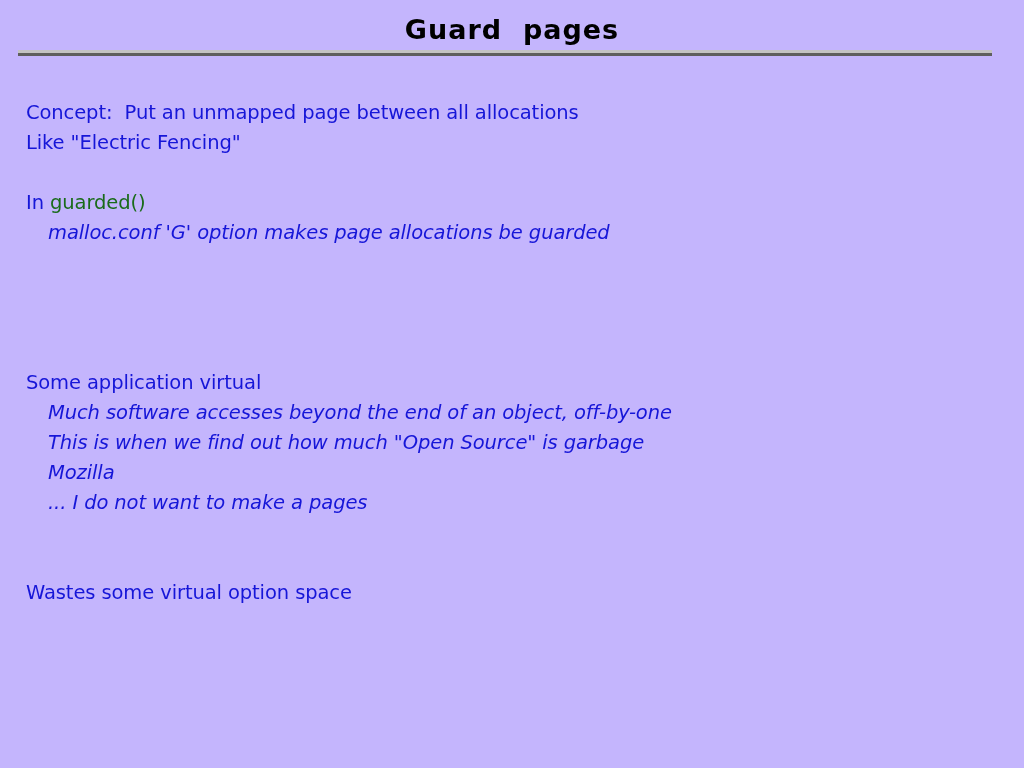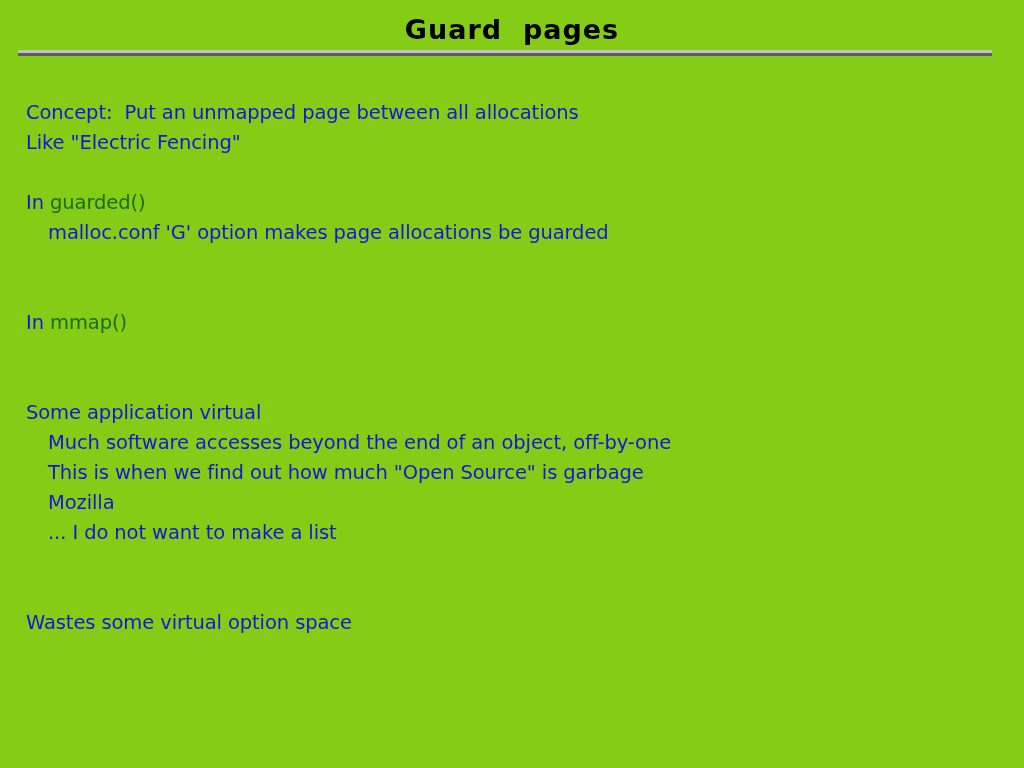--- a/index.html
+++ b/index.html
@@ -11,21 +11,21 @@
     height: 768px;
     background: #ffffff;
     font-family: "DejaVu Sans", sans-serif;
     overflow: hidden;
   }
 
   .slide {
     position: relative;
     width: 1024px;
     height: 768px;
-    background: #84cc16;
+    background: #c4b5fd;
   }
 
   
   .slide-title {
     position: absolute;
     top: 14px;
     left: 0;
     width: 1024px;
     text-align: center;
     font-family: "DejaVu Sans", sans-serif;
@@ -65,21 +65,21 @@
   .line {
     font-family: "DejaVu Sans", sans-serif;
     font-size: 19.5px;
     line-height: 30px;
     color: #1616d8;
     white-space: pre;
     letter-spacing: -0.1px;
   }
 
   .line.lvl-0 { margin-left: 0px; }
-  .line.lvl-1 { margin-left: 22px; }
+  .line.lvl-1 { margin-left: 22px; font-style: italic; }
 
   .line.gap { height: 30px; line-height: 30px; }
 
   .kw-blue  { color: #1616d8; }
   .kw-green { color: #1a6b1a; }
 </style>
 </head>
 <body>
 
 <div class="slide">
@@ -92,26 +92,25 @@
   </div>
 
   <div class="body-block">
       <div class="line lvl-0">Concept:  Put an unmapped page between all allocations</div>
       <div class="line lvl-0">Like "Electric Fencing"</div>
       <div class="line lvl-0 gap">&nbsp;</div>
       <div class="line lvl-0"><span class="kw-blue">In </span><span class="kw-green">guarded()</span></div>
       <div class="line lvl-1">malloc.conf 'G' option makes page allocations be guarded</div>
       <div class="line lvl-0 gap">&nbsp;</div>
       <div class="line lvl-0 gap">&nbsp;</div>
-      <div class="line lvl-0"><span class="kw-blue">In </span><span class="kw-green">mmap()</span></div>
       <div class="line lvl-0 gap">&nbsp;</div>
       <div class="line lvl-0 gap">&nbsp;</div>
       <div class="line lvl-0">Some application virtual</div>
       <div class="line lvl-1">Much software accesses beyond the end of an object, off-by-one</div>
       <div class="line lvl-1">This is when we find out how much "Open Source" is garbage</div>
       <div class="line lvl-1">Mozilla</div>
-      <div class="line lvl-1">... I do not want to make a list</div>
+      <div class="line lvl-1">... I do not want to make a pages</div>
       <div class="line lvl-0 gap">&nbsp;</div>
       <div class="line lvl-0 gap">&nbsp;</div>
       <div class="line lvl-0">Wastes some virtual option space</div>
     </div>
 
 </div>
 
 </body></html>

